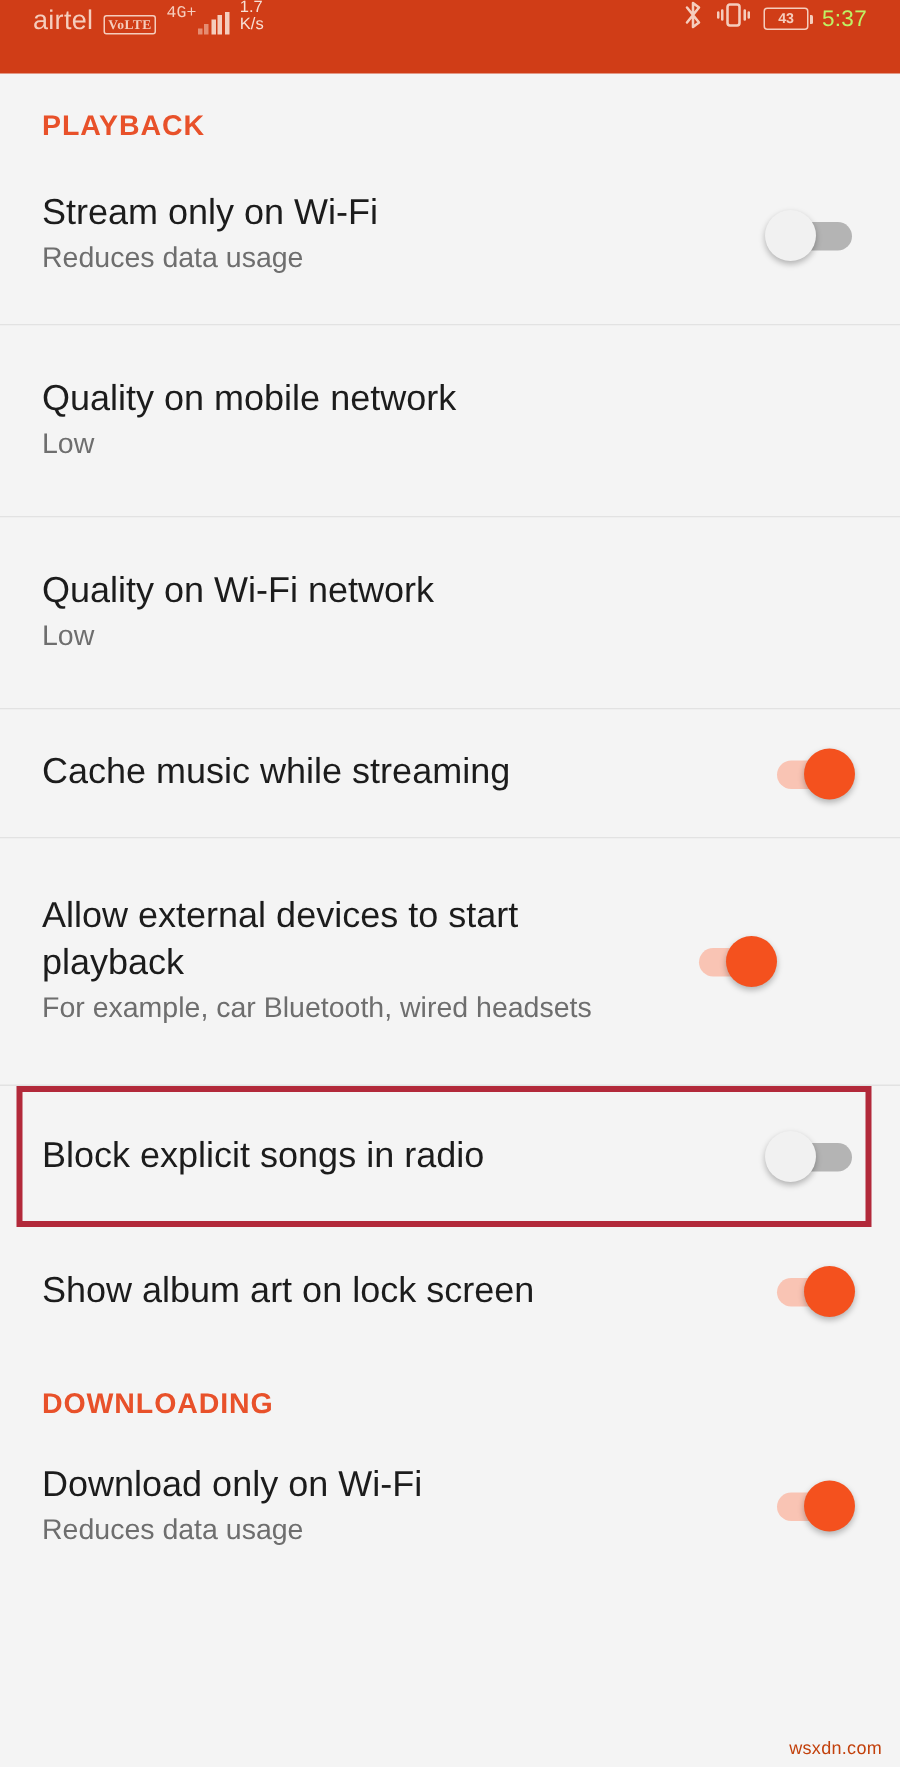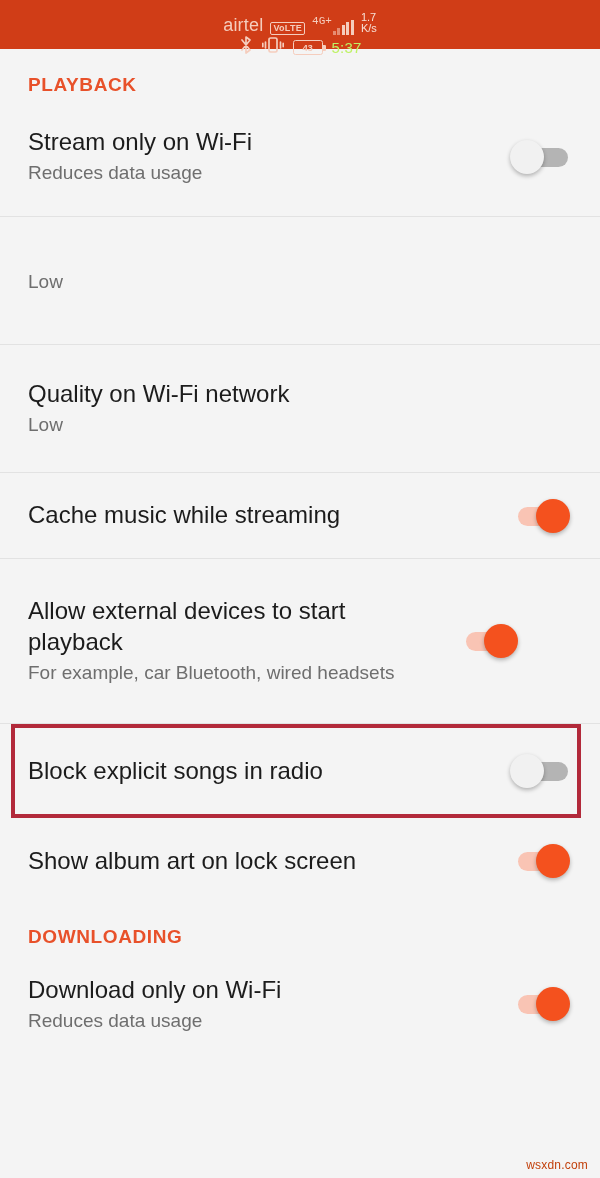--- a/index.html
+++ b/index.html
@@ -7,30 +7,30 @@
     width:600px; height:1178px;
     background:#F4F4F4;
     font-family:"Liberation Sans", sans-serif;
     overflow:hidden;
   }
   .phone { position:relative; width:600px; height:1178px; background:#F4F4F4; }
 
   
   .statusbar {
     height:49px; background:#D03D17;
-    display:flex; align-items:center; justify-content:space-between;
-    padding:12px 22px; color:#F7D9CD;flex-direction:column;
+    display:flex; align-items:flex-start; justify-content:space-between;
+    padding:0 22px; color:#F7D9CD;
   }
   .sb-left { display:flex; align-items:flex-end; gap:7px; }
   .sb-right { display:flex; align-items:center; gap:9px; }
   .carrier { font-size:18px; letter-spacing:.2px; color:#F5CDBD; line-height:1; padding-bottom:1px; }
   .volte {
     border:1.5px solid #F5CDBD; border-radius:2px;
     font-size:9px; font-weight:bold; letter-spacing:.3px;
-    padding:1px 2px; line-height:1.05; color:#F5CDBD;
+    padding:1px 2px; line-height:1.05; color:#F5CDBD;font-family:Liberation Serif, serif;
   }
   .netgrp { display:flex; align-items:flex-end; gap:1px;font-family:Liberation Mono, monospace; }
   .netlabel { font-size:11px; color:#F5CDBD; line-height:1; padding-bottom:8px; }
   .bars { display:flex; align-items:flex-end; gap:1.5px; height:15px; }
   .bars i { width:3px; background:#F5CDBD; display:block; }
   .bars i:nth-child(1){height:4px;opacity:.55}
   .bars i:nth-child(2){height:7px;opacity:.55}
   .bars i:nth-child(3){height:10px}
   .bars i:nth-child(4){height:13px}
   .bars i:nth-child(5){height:15px}
@@ -154,20 +154,21 @@
         <div class="row-sub">Reduces data usage</div>
       </div>
       <span class="sw off">
           <span class="track"></span>
           <span class="knob"></span>
         </span>
     </div>
 
     <div class="row" style="height:128px;">
       <div class="row-txt">
+        <div class="row-title">Quality on mobile network</div>
         <div class="row-sub">Low</div>
       </div>
     </div>
 
     <div class="row" style="height:128px;">
       <div class="row-txt">
         <div class="row-title">Quality on Wi-Fi network</div>
         <div class="row-sub">Low</div>
       </div>
     </div>

